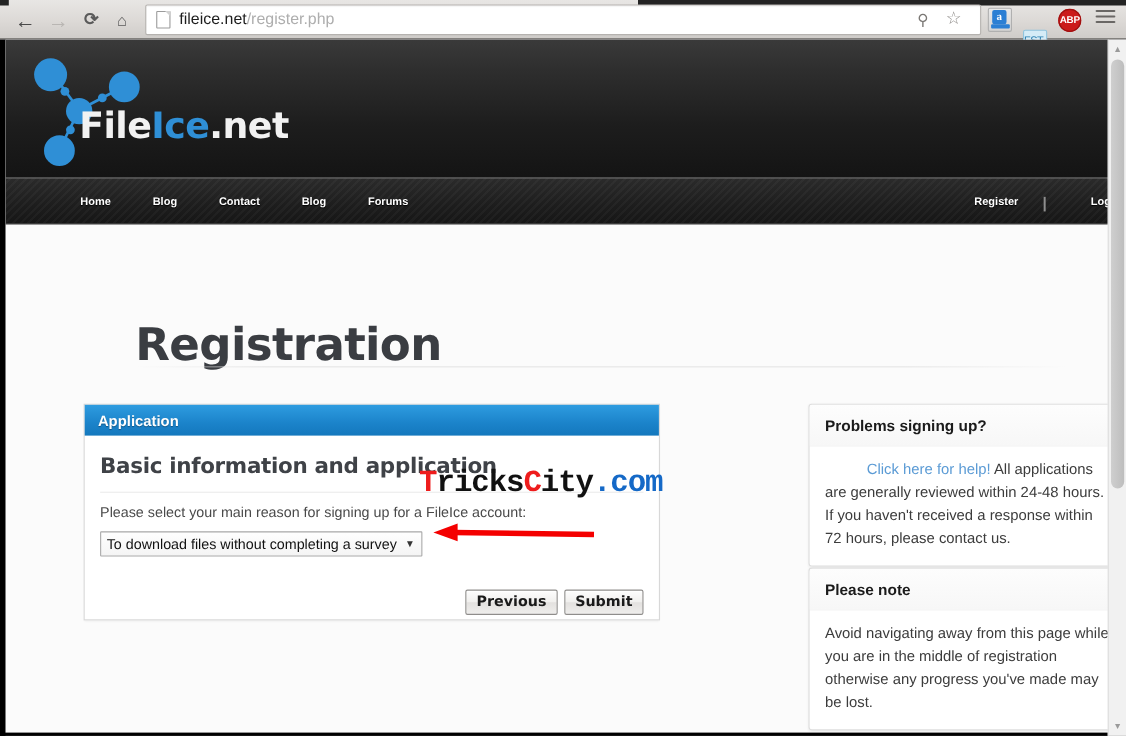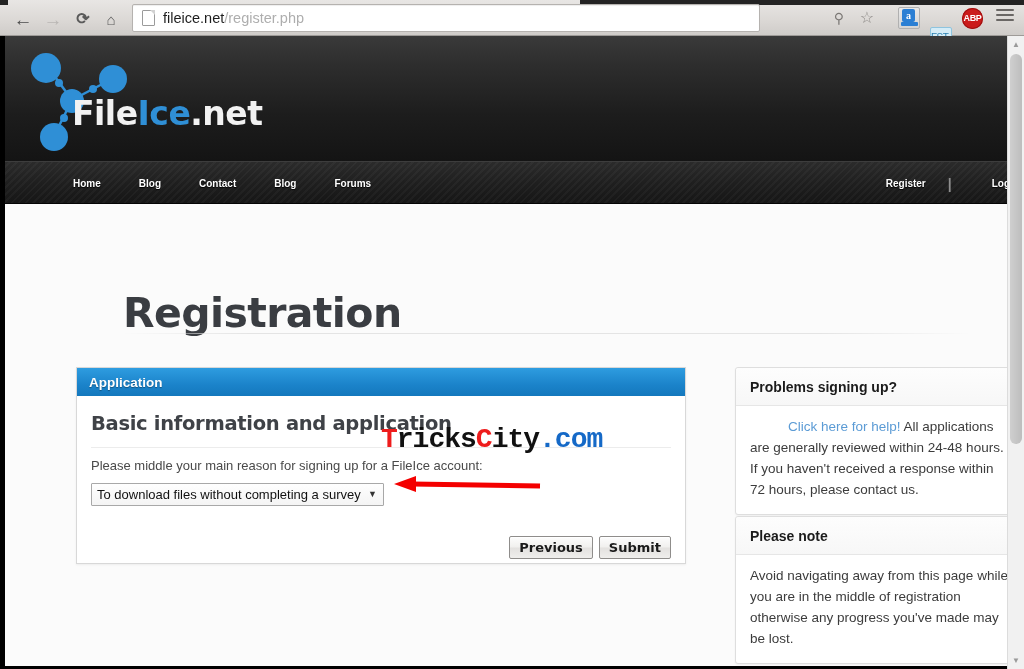--- a/index.html
+++ b/index.html
@@ -29,21 +29,21 @@
     position: absolute; top: 6px; width: 26px; height: 26px;
     display: flex; align-items: center; justify-content: center;
     color: #5a5a5a; font-size: 17px; line-height: 1;
   }
   #btn-back  { left: 10px; color: #4a4a4a; font-size: 19px; }
   #btn-fwd   { left: 40px; color: #b9b6b3; font-size: 19px; }
   #btn-reload{ left: 70px; font-size: 16px; font-weight: bold; }
   #btn-home  { left: 98px; font-size: 15px; }
 
   #omnibox {
-    position: absolute; left: 132px; top: 4px; width: 628px; height: 28px;
+    position: absolute; left: 132px; top: 4px; width: 760px; height: 28px;
     background: #fff; border: 1px solid #b5b2af; border-radius: 2px;
     box-shadow: inset 0 1px 1px rgba(0,0,0,.07);
     display: flex; align-items: center;
   }
   #page-doc-icon {
     width: 13px; height: 16px; margin-left: 9px; margin-right: 8px;
     border: 1px solid #9b9b9b; background: #fff; border-radius: 1px;
     position: relative;
   }
   #page-doc-icon:after {
@@ -143,21 +143,21 @@
     font-size: 41px; font-weight: bold; color: #3a3d42;
     letter-spacing: -0.6px; font-family: "DejaVu Sans", sans-serif;
   }
   #title-rule {
     position: absolute; left: 118px; top: 297px; width: 848px; height: 1px;
     background: linear-gradient(to right, rgba(0,0,0,0), #e4e4e4 15%, #e4e4e4 82%, rgba(0,0,0,0));
   }
 
   
   #app-panel {
-    position: absolute; left: 71px; top: 331px; width: 610px;
+    position: absolute; left: 71px; top: 331px; width: 524px;
     background: #fff; border: 1px solid #d8d8d8;
     box-shadow: 0 1px 2px rgba(0,0,0,.06);
   }
   #app-panel-head {
     height: 28px; padding: 0 12px;
     background: linear-gradient(to bottom, #2e9ce0 0%, #1b83ca 60%, #1478bd 100%);
     color: #fff; font-size: 13.5px; font-weight: bold;
     display: flex; align-items: center;
     text-shadow: 0 1px 1px rgba(0,0,0,.35);
   }
@@ -320,21 +320,21 @@
   </div>
 
   <h1 id="page-title">Registration</h1>
   <div id="title-rule"></div>
 
   <div id="app-panel">
     <div id="app-panel-head">Application</div>
     <div id="app-panel-body">
       <h2 id="app-subtitle">Basic information and application</h2>
       <div id="app-hr"></div>
-      <p id="app-instruction">Please middle your main reason for signing up for a FileIce account:</p>
+      <p id="app-instruction">Please select your main reason for signing up for a FileIce account:</p>
 
       <span id="select-wrap">
         <select id="reason-select">
           <option>To download files without completing a survey</option>
         </select>
         <span id="select-caret">▼</span>
       </span>
 
       <div id="app-footer">
         <button class="form-btn">Previous</button>

